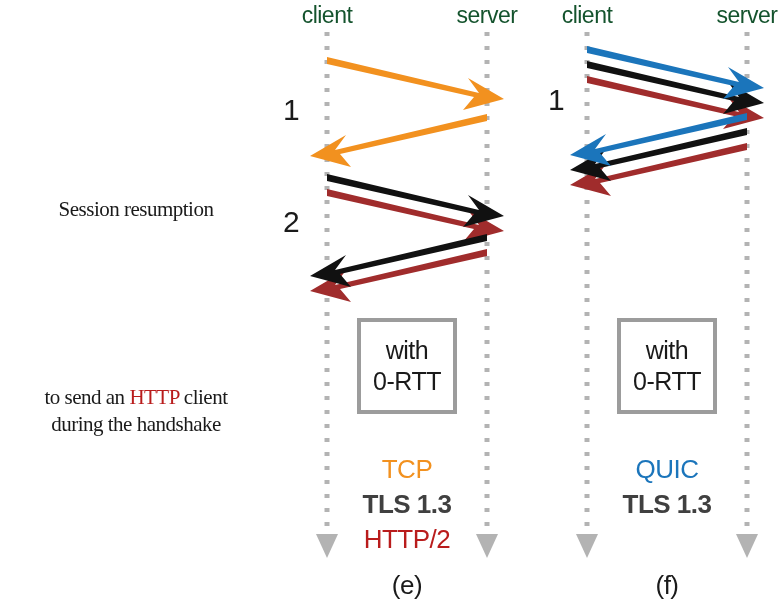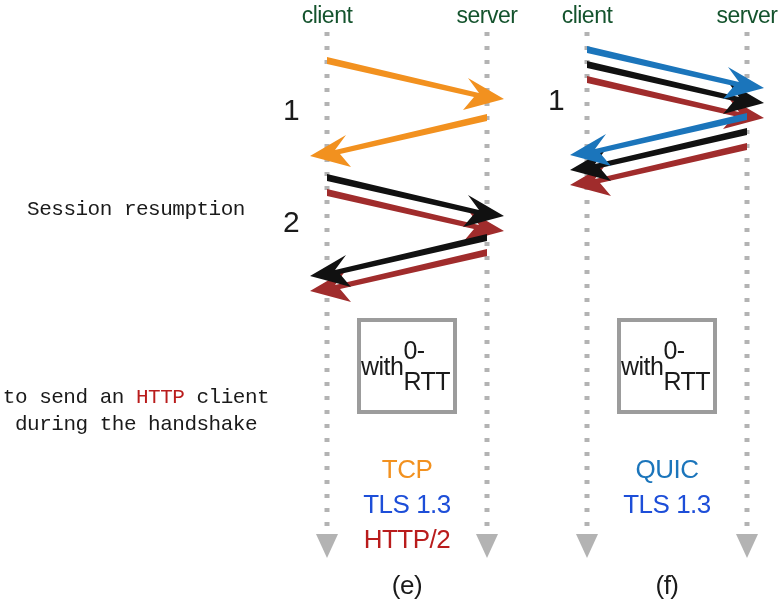--- a/index.html
+++ b/index.html
@@ -27,21 +27,21 @@
   }
   
   .caption-block {
     position: absolute;
     left: 0;
     width: 272px;
     text-align: center;
     font-size: 21px;
     line-height: 27px;
     color: #1a1a1a;
-    font-family: Liberation Mono, monospace;
+    font-family: Liberation Serif, serif;
     letter-spacing: -0.5px;
   }
   #cap1 { top: 196px; }
   #cap2 { top: 298px; }
   #cap3 { top: 384px; }
   .cap-line { display: block; }
 
   
   .lane-label {
     position: absolute;
@@ -63,42 +63,42 @@
 
   
   .rtt-box {
     position: absolute;
     width: 92px;
     height: 88px;
     border: 4px solid #9c9c9c;
     background: #ffffff;
     transform: translateX(-50%);
     display: flex;
-    flex-direction: row;
+    flex-direction: column;
     align-items: center;
     justify-content: center;
     font-size: 25px;
     line-height: 31px;
     color: #1a1a1a;
     letter-spacing: -0.5px;
   }
 
   
   .stack {
     position: absolute;
     transform: translateX(-50%);
     text-align: center;
     font-size: 26px;
     line-height: 35px;
     letter-spacing: -0.5px;
     background: #ffffff;
     padding: 0 6px;
   }
   .stack .l-transport { display: block; }
-  .stack .l-tls { display: block; color: #1d4ed8; }
+  .stack .l-tls { display: block; color: #404040; font-weight: bold; }
   .stack .l-http { display: block; }
 
   
   .fig-caption {
     position: absolute;
     transform: translateX(-50%);
     font-size: 26px;
     color: #1a1a1a;
     letter-spacing: -0.5px;
   }

